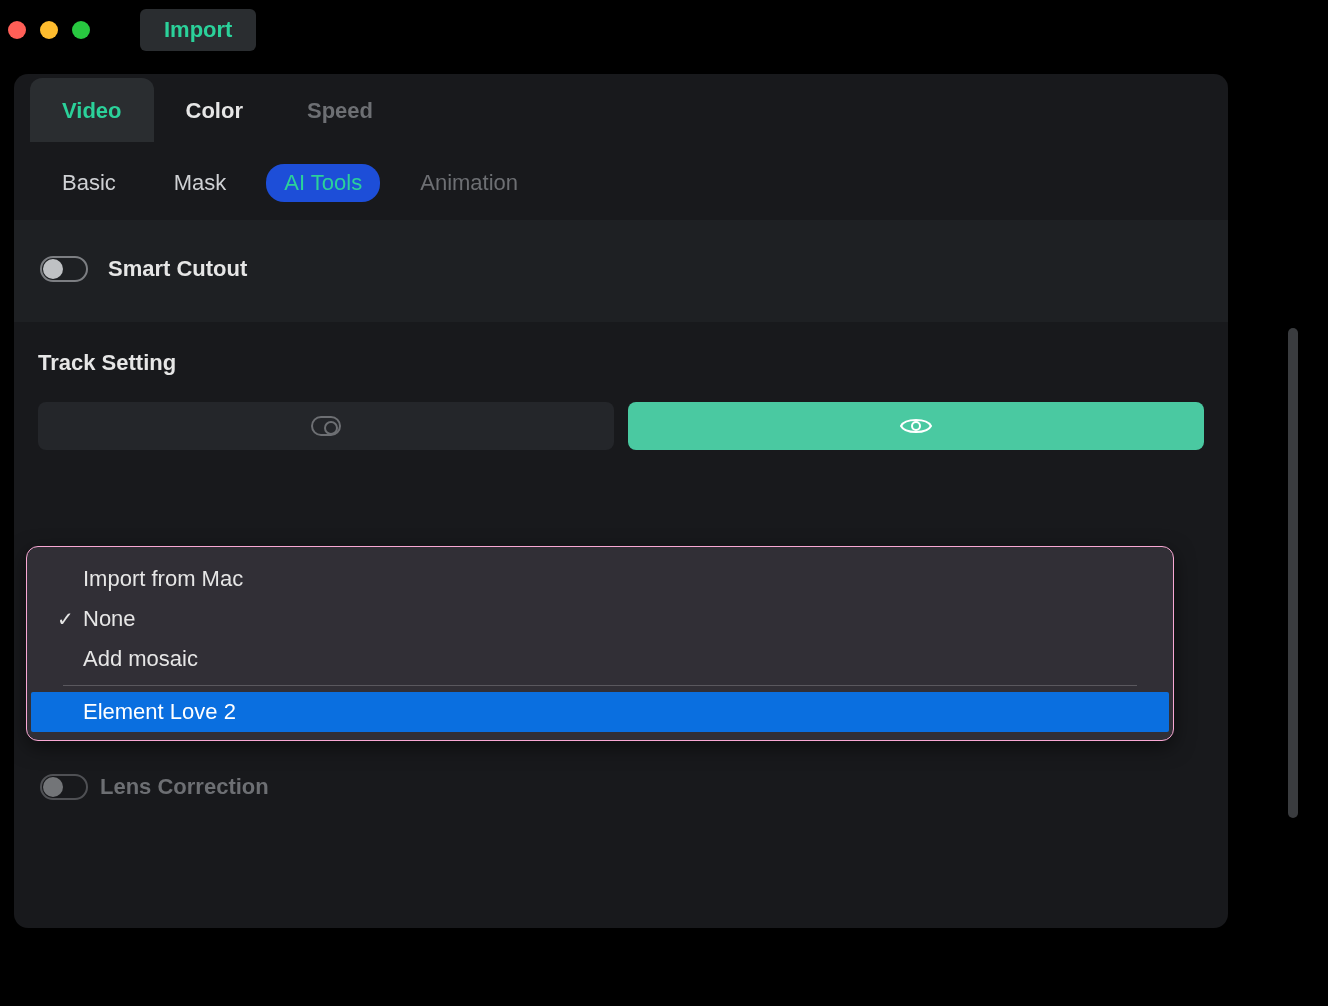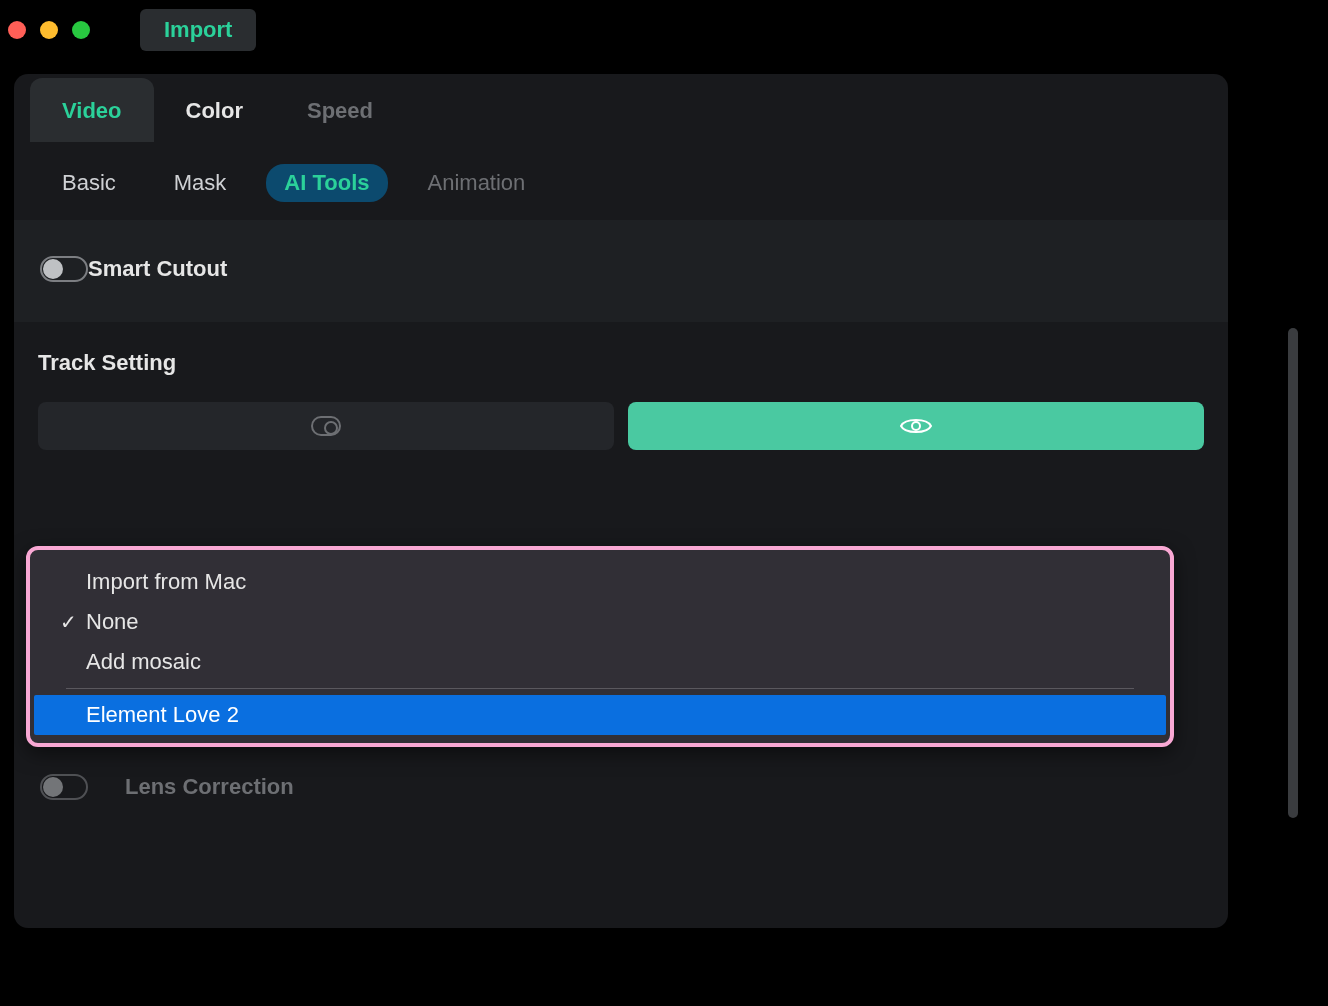--- a/index.html
+++ b/index.html
@@ -36,26 +36,26 @@
     border-radius: 12px 12px 0 0; cursor: pointer; background: transparent;
   }
   .tab-p.active { background: #2a2d30; color: #2bd19a; }
   .tab-p.dim { color: #6d6f73; }
 
   
   .tabs-secondary {
     display: flex; gap: 22px; align-items: center; padding: 18px 0 18px 30px;
   }
   .tab-s { font-size: 22px; color: #cfd1d4; padding: 6px 18px; border-radius: 18px; cursor: pointer; }
-  .tab-s.active { background: #0c4a6e; color: #2bd19a; font-weight: 700; }
+  .tab-s.active { background: #1d4ed8; color: #2bd19a; font-weight: 400; }
   .tab-s.dim { color: #6d6f73; }
 
   
   .toggles-block { background: #1e2023; padding: 22px 0 26px 26px; }
-  .toggle-row { display: flex; align-items: center; margin: 14px 0; }
+  .toggle-row { display: flex; align-items: center; gap: 20px; margin: 14px 0; }
   .toggle-row + .toggle-row { margin-top: 40px; }
   .toggle-label { font-size: 22px; font-weight: 600; color: #e6e6e6; }
 
   .switch { width: 48px; height: 26px; border-radius: 14px; position: relative; cursor: pointer; }
   .switch.off { background: transparent; border: 2px solid #7c7e82; }
   .switch.off .knob { position: absolute; left: 1px; top: 1px; width: 20px; height: 20px; border-radius: 50%; background: #bfc1c4; }
   .switch.on  { background: transparent; border: 2px solid #2bd19a; }
   .switch.on .knob  { position: absolute; right: 1px; top: 1px; width: 20px; height: 20px; border-radius: 50%; background: #2bd19a; }
 
   
@@ -64,32 +64,32 @@
   .seg { display: flex; gap: 14px; }
   .seg-btn { flex: 1; height: 48px; border-radius: 8px; display: flex; align-items: center; justify-content: center; cursor: pointer; }
   .seg-left  { background: #24262a; }
   .seg-right { background: #4ac9a1; }
   .seg-icon-mask { width: 30px; height: 20px; border: 2px solid #6d6f73; border-radius: 10px; position: relative; }
   .seg-icon-mask::after { content: ""; position: absolute; left: 11px; top: 3px; width: 10px; height: 10px; border: 2px solid #6d6f73; border-radius: 50%; }
 
   
   .popover {
     position: absolute; left: 12px; top: 472px; width: 1148px;
-    background: #312f36; border-radius: 12px; border: 4px solid #f9a8d4;
+    background: #312f36; border-radius: 12px; border: 1px solid #f9a8d4;
     padding: 12px 0 8px 0;
     box-shadow: 0 6px 20px rgba(0,0,0,0.5);
   }
   .pop-item { font-size: 22px; padding: 7px 0 7px 56px; position: relative; cursor: pointer; color: #e6e6e6; }
   .pop-item .check { position: absolute; left: 30px; top: 8px; font-size: 20px; }
   .pop-sep { height: 1px; background: #5a585e; margin: 6px 36px; }
   .pop-item.hl { background: #0a6fe0; color: #fff; margin: 0 4px; border-radius: 2px; padding-left: 52px; }
 
   
   .lens-row {
-    position: absolute; left: 26px; top: 700px; display: flex; align-items: center; gap: 37px;
+    position: absolute; left: 26px; top: 700px; display: flex; align-items: center; gap: 12px;
   }
   .lens-row .toggle-label { color: #6d6f73; }
 
   
   .footer {
     position: absolute; right: 0; bottom: 0; height: 92px; display: flex; align-items: center; gap: 16px; padding-right: 10px;
   }
   .btn { font-size: 22px; font-weight: 700; padding: 11px 26px; border-radius: 10px; border: none; cursor: pointer; }
   .btn-reset { background: #3a3c40; color: #e6e6e6; }
   .btn-ok    { background: #46e0ab; color: #0e2a20; }

